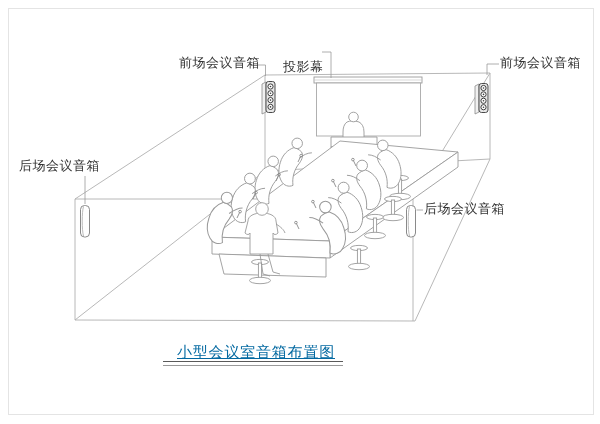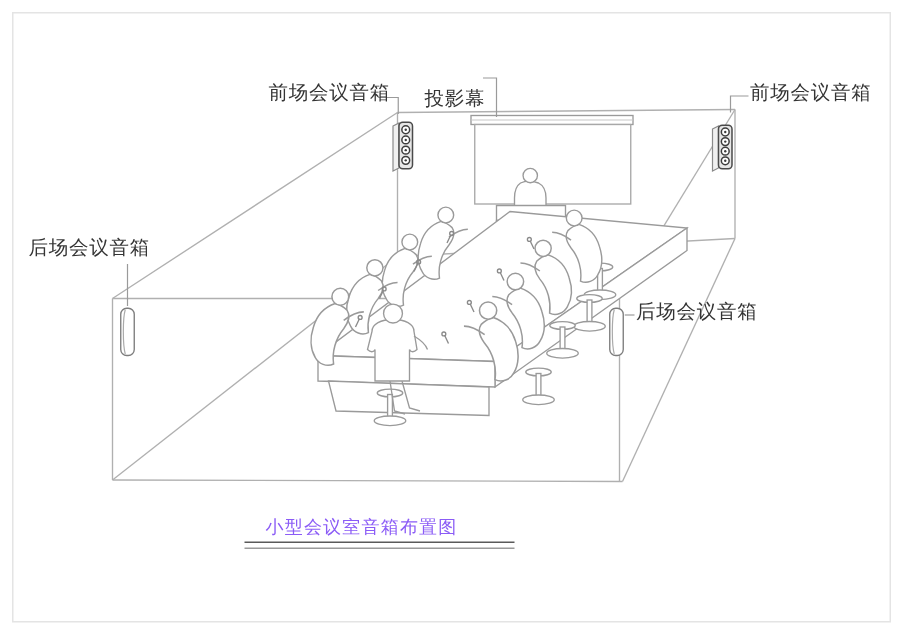--- a/index.html
+++ b/index.html
@@ -16,22 +16,22 @@
   .anno{
     position:absolute;font-size:13px;letter-spacing:0.5px;color:#343434;
     white-space:nowrap;line-height:14px;
   }
   .anno.front-left  {left:179px;top:56px;}
   .anno.screen      {left:283px;top:60px;}
   .anno.front-right {left:500px;top:56px;}
   .anno.rear-left   {left:19px; top:159px;}
   .anno.rear-right  {left:424px;top:202px;}
   .diagram-title{
-    position:absolute;left:177px;top:343px;font-size:12px;
-    letter-spacing:0.8px;color:#8b5cf6;white-space:nowrap;
+    position:absolute;left:177px;top:343px;font-size:15px;
+    letter-spacing:0.8px;color:#0369a1;white-space:nowrap;text-decoration:underline;
   }
   .title-rule{
     position:absolute;left:163px;top:361px;width:180px;height:3px;
     border-top:1px solid #5a5a5a;border-bottom:1px solid #9a9a9a;
   }
 </style>
 </head>
 <body>
 
 <div id="app">

